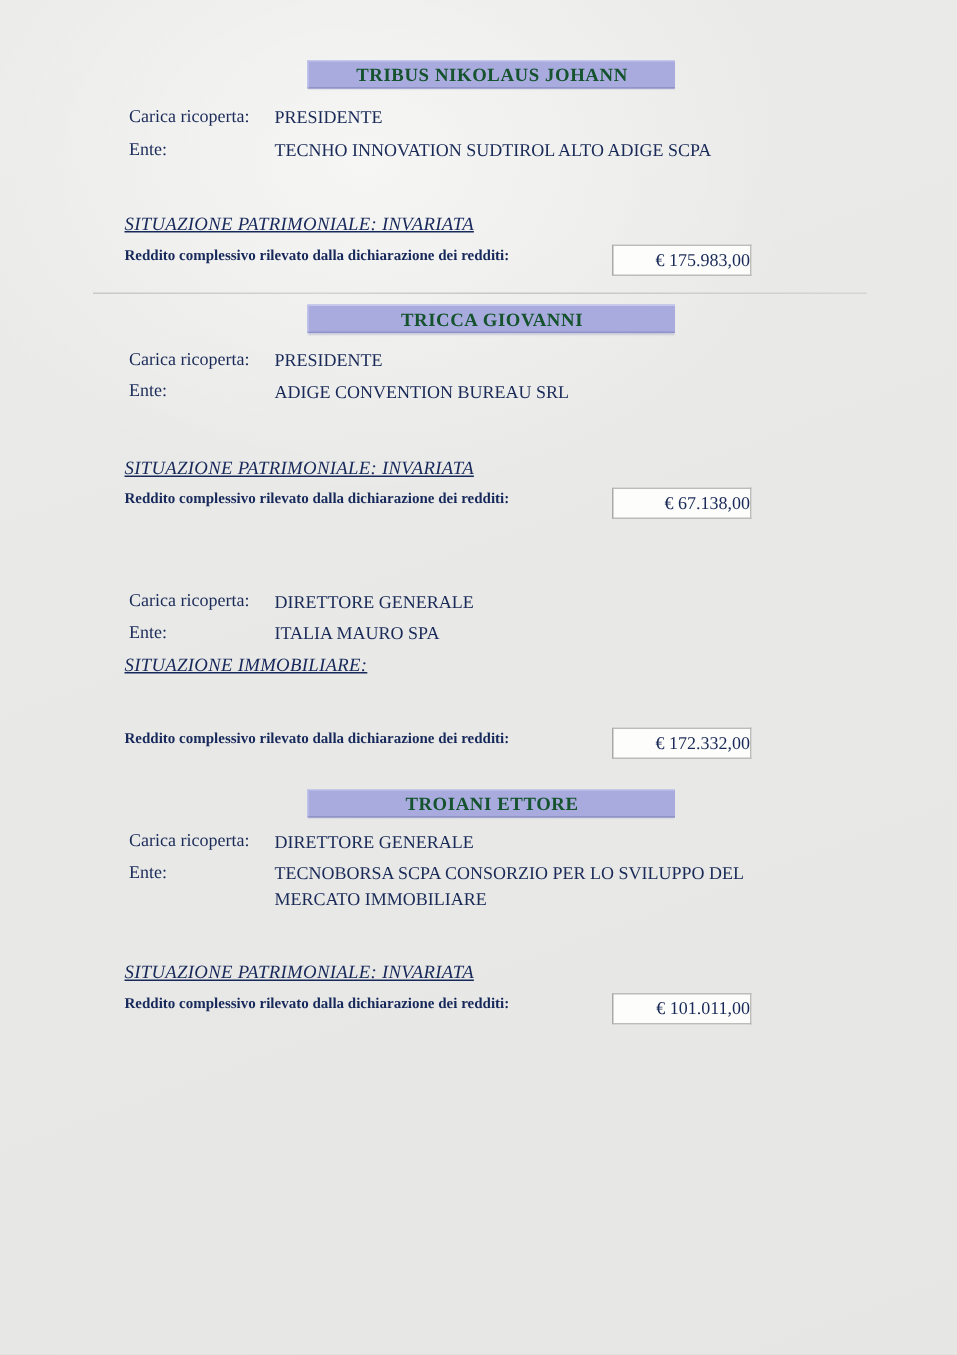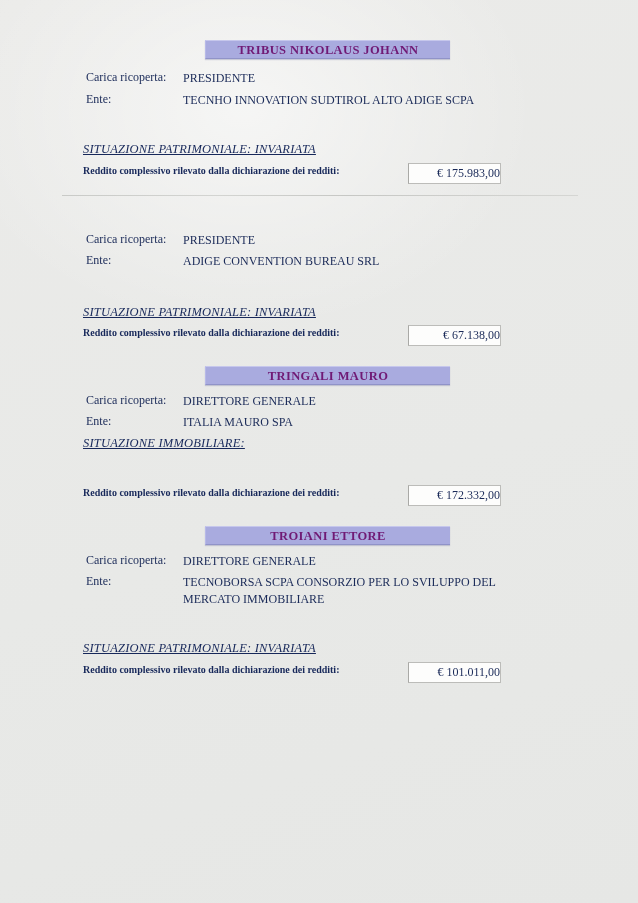--- a/index.html
+++ b/index.html
@@ -31,21 +31,21 @@
     background: #a9abdf;
     border-top: 1px solid #c6c7ec;
     border-left: 1px solid #b7b9e8;
     border-bottom: 1px solid #9093c8;
     box-shadow: 0 1px 1px rgba(120,122,170,0.35);
     text-align: center;
     line-height: 18px;
     font-weight: bold;
     font-size: 12.5px;
     letter-spacing: 0.4px;
-    color: #701a75;
+    color: #14532d;
   }
 
   .row { position: absolute; left: 0; width: 638px; font-size: 12px; }
   .row .label { position: absolute; left: 86px; white-space: nowrap; }
   .row .value { position: absolute; left: 183px; max-width: 330px; line-height: 16.5px; }
 
   .s1 .row-carica { top: 30px; }  .s1 .row-ente { top: 52px; }
   .s2 .row-carica { top: 29px; }  .s2 .row-ente { top: 50px; }
   .s3 .row-carica { top: 27px; }  .s3 .row-ente { top: 48px; }
   .s4 .row-carica { top: 27px; }  .s4 .row-ente { top: 48px; }
@@ -120,39 +120,39 @@
     <div class="situazione">SITUAZIONE PATRIMONIALE: INVARIATA</div>
     <div class="row-reddito">
       <span class="reddito-label">Reddito complessivo rilevato dalla dichiarazione dei redditi:</span>
       <span class="amount-box">€ 175.983,00</span>
     </div>
   </div>
 
   <div class="separator"></div>
 
   <div class="section s2">
+    <div class="banner">
+      <span>TRICCA GIOVANNI</span>
+    </div>
     <div class="row row-carica">
       <span class="label">Carica ricoperta:</span>
       <span class="value">PRESIDENTE</span>
     </div>
     <div class="row row-ente">
       <span class="label">Ente:</span>
       <span class="value">ADIGE CONVENTION BUREAU SRL</span>
     </div>
     <div class="situazione">SITUAZIONE PATRIMONIALE: INVARIATA</div>
     <div class="row-reddito">
       <span class="reddito-label">Reddito complessivo rilevato dalla dichiarazione dei redditi:</span>
       <span class="amount-box">€ 67.138,00</span>
     </div>
   </div>
 
   <div class="section s3">
-    <div class="banner">
-      <span>TRINGALI MAURO</span>
-    </div>
     <div class="row row-carica">
       <span class="label">Carica ricoperta:</span>
       <span class="value">DIRETTORE GENERALE</span>
     </div>
     <div class="row row-ente">
       <span class="label">Ente:</span>
       <span class="value">ITALIA MAURO SPA</span>
     </div>
     <div class="situazione">SITUAZIONE IMMOBILIARE:</div>
     <div class="row-reddito">

